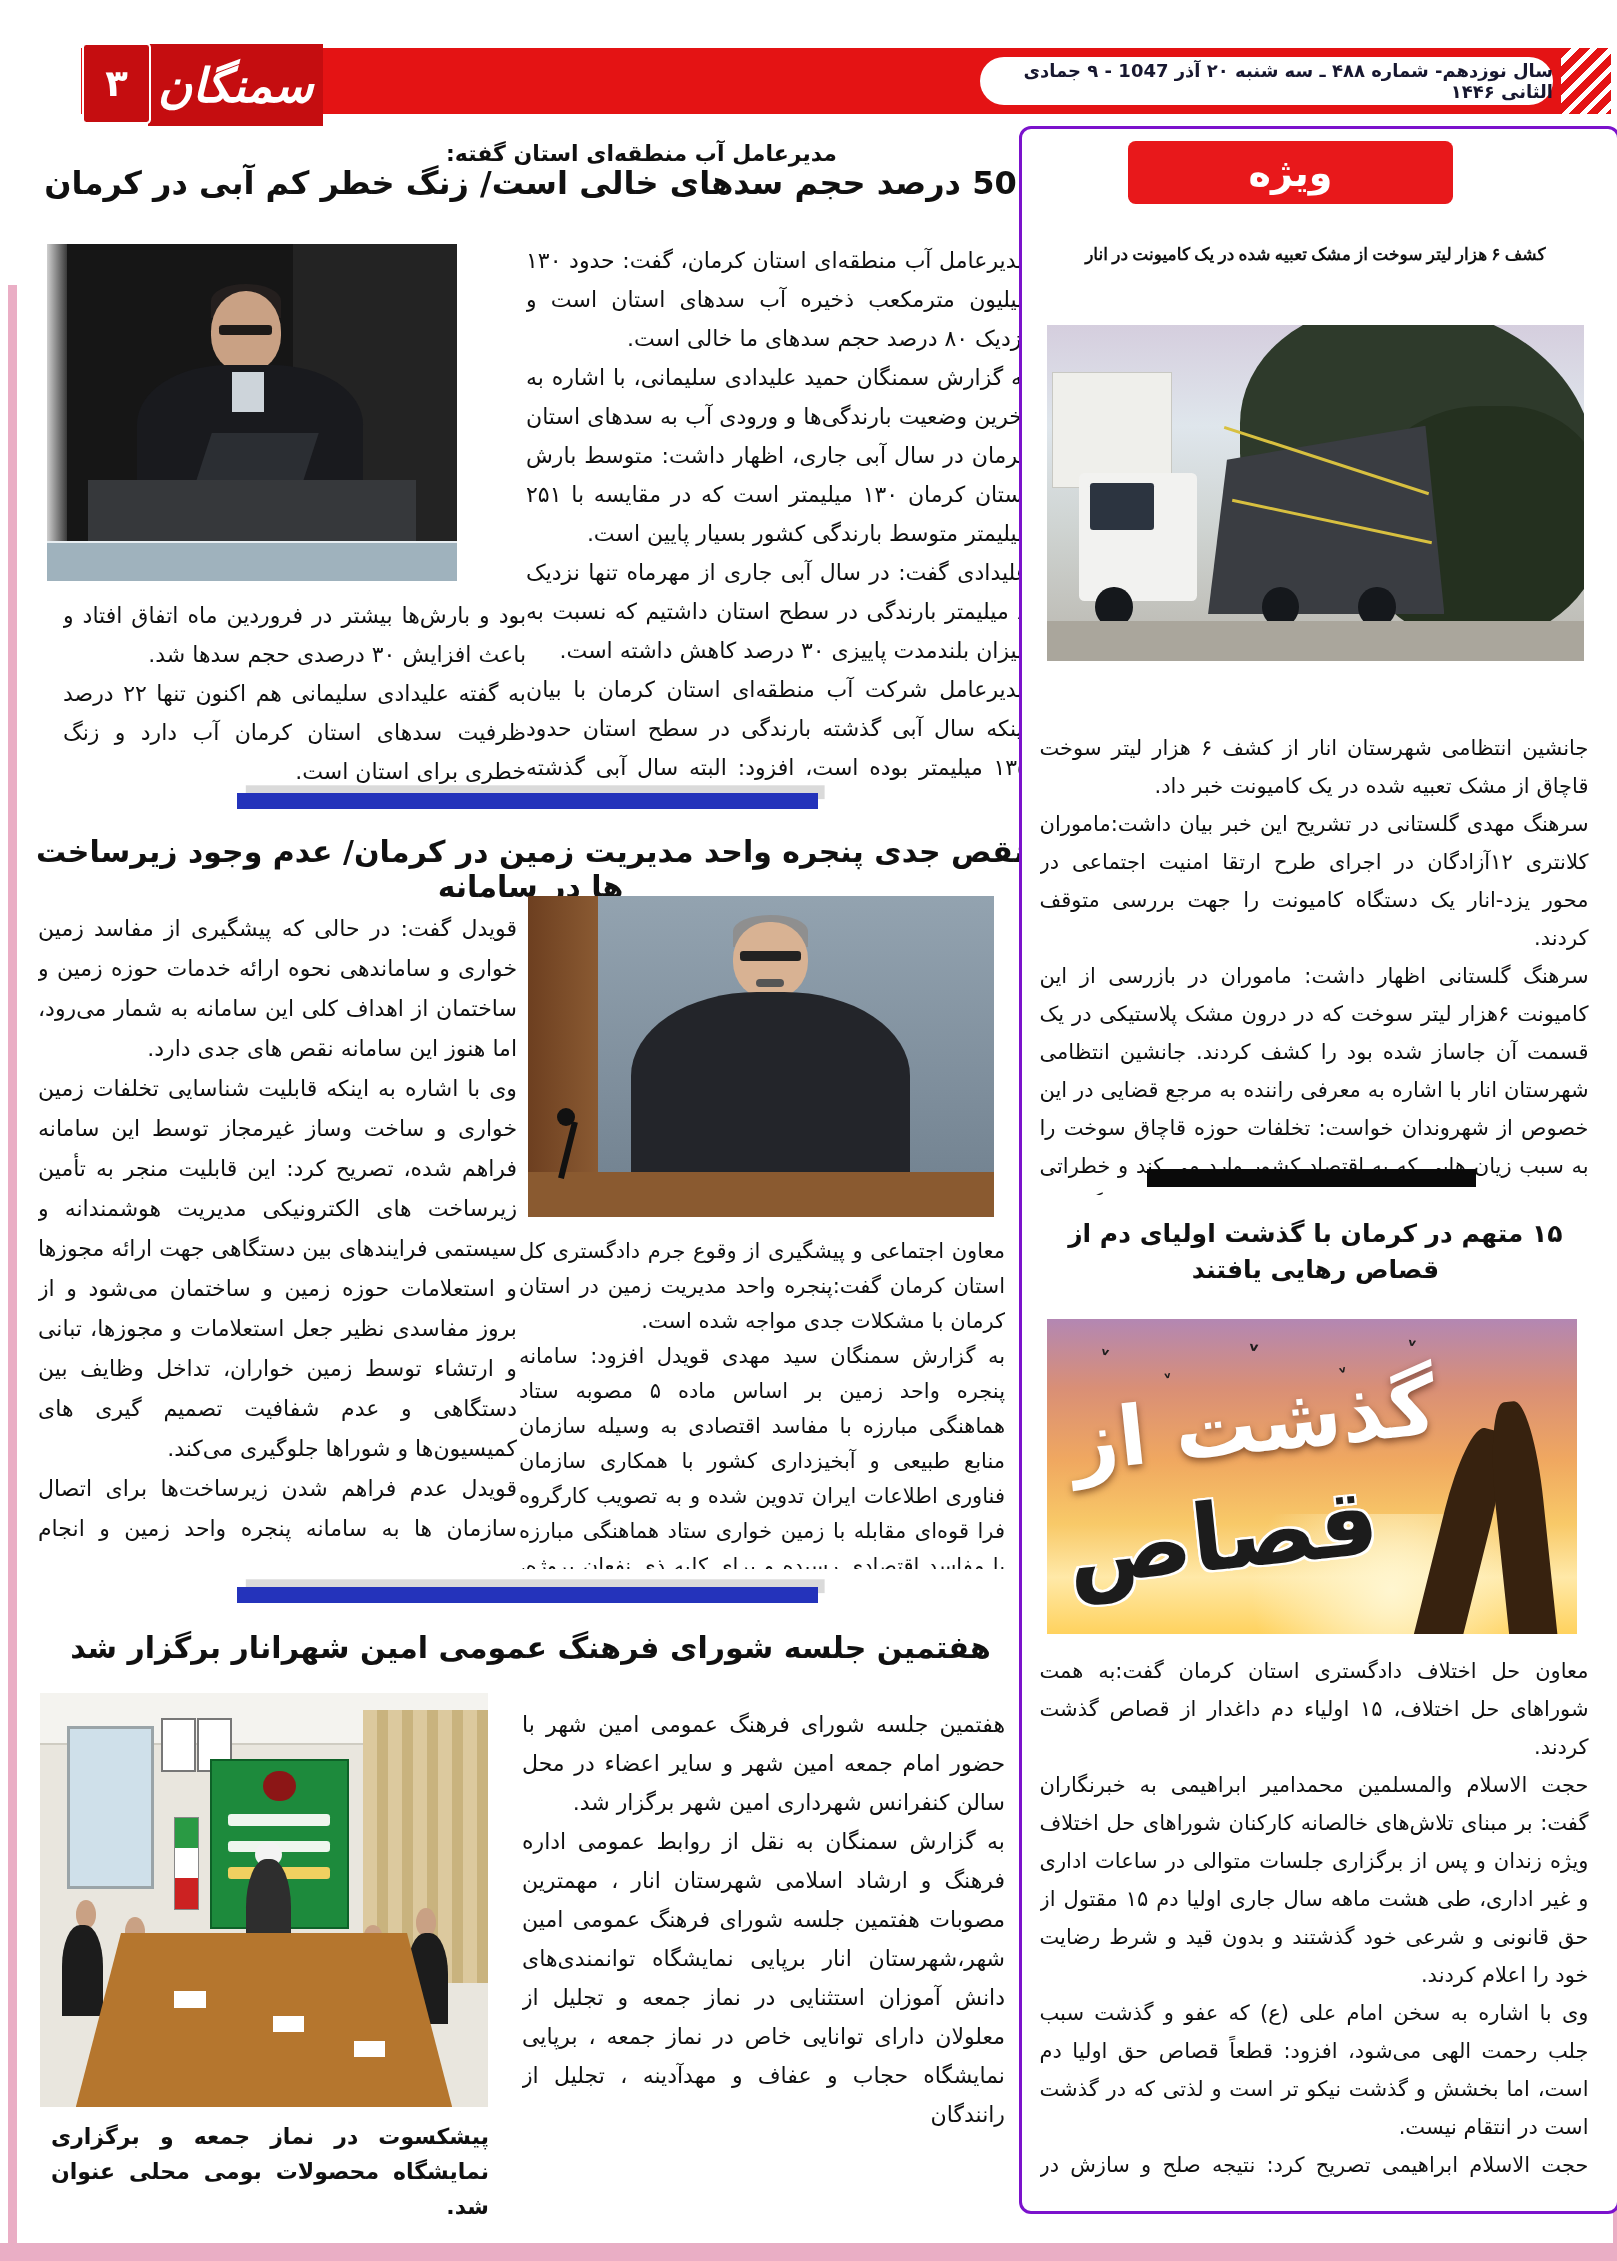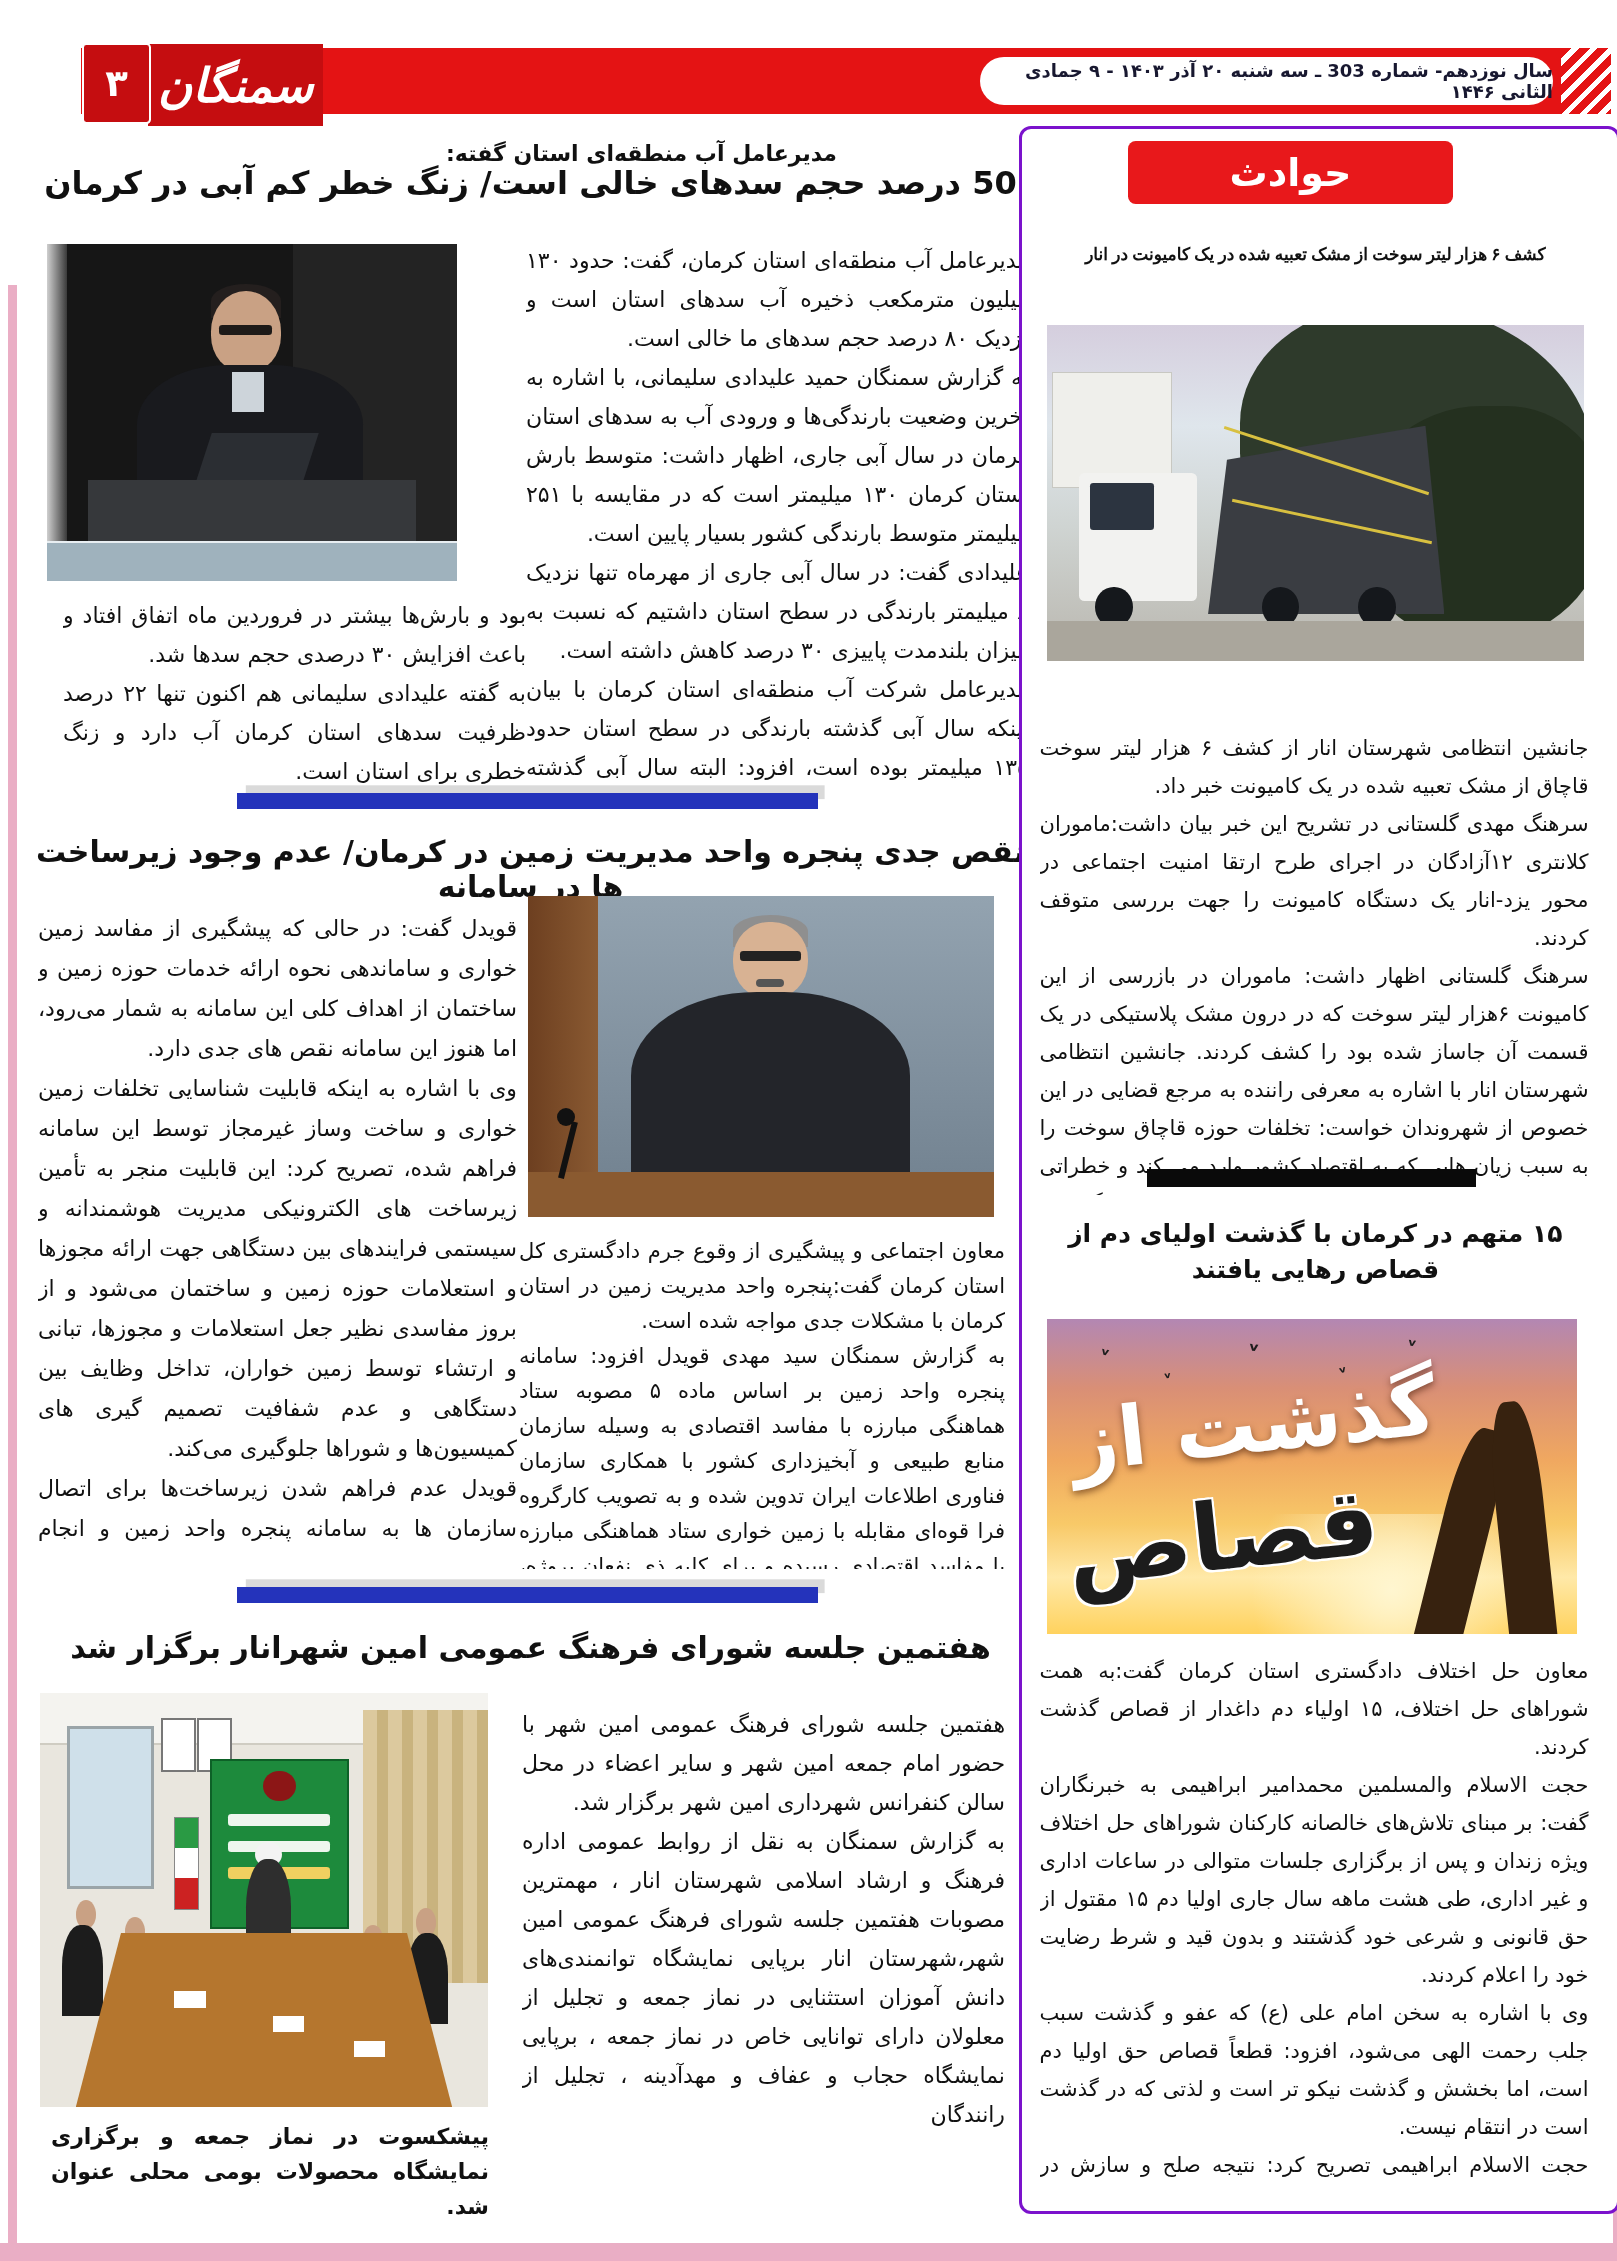--- a/index.html
+++ b/index.html
@@ -111,21 +111,21 @@
 
   <div class="abs edge-left"></div>
   <div class="abs edge-bottom"></div>
   <div class="abs edge-right"></div>
 
   <div class="abs red-bar"></div>
   <div class="abs stripes"></div>
   <div class="abs logo-patch"></div>
   <div class="abs pagenum-box">۳</div>
   <div class="abs logo-text">سمنگان</div>
-  <div class="abs date-pill">سال نوزدهم- شماره 303 ـ سه شنبه ۲۰ آذر ۱۴۰۳ - ۹ جمادی الثانی ۱۴۴۶</div>
+  <div class="abs date-pill">سال نوزدهم- شماره ۴۸۸ ـ سه شنبه ۲۰ آذر 1047 - ۹ جمادی الثانی ۱۴۴۶</div>
 
   <div class="abs kicker">مدیرعامل آب منطقه‌ای استان گفته:</div>
   <div class="abs headline-1">50 درصد حجم سدهای خالی است/ زنگ خطر کم آبی در کرمان</div>
 
   <div class="abs photo p1" style="left:48px;top:244px;width:410px;height:337px;">
     <div class="lightstrip"></div>
     <div class="bgpanel"></div>
     <div class="hair"></div>
     <div class="head"></div>
     <div class="glasses"></div>
@@ -201,21 +201,21 @@
     <div class="paper" style="left:70%;top:84%;"></div>
   </div>
 
   <div class="abs body-text" style="left:523px;top:1705px;width:483px;height:471px;">هفتمین جلسه شورای فرهنگ عمومی امین شهر با حضور امام جمعه امین شهر و سایر اعضاء در محل سالن کنفرانس شهرداری امین شهر برگزار شد.
 به گزارش سمنگان به نقل از روابط عمومی اداره فرهنگ و ارشاد اسلامی شهرستان انار ، مهمترین مصوبات هفتمین جلسه شورای فرهنگ عمومی امین شهر،شهرستان انار برپایی نمایشگاه توانمندی‌های دانش آموزان استثنایی در نماز جمعه و تجلیل از معلولان دارای توانایی خاص در نماز جمعه ، برپایی نمایشگاه حجاب و عفاف و مهدآدینه ، تجلیل از رانندگان</div>
 
   <div class="abs caption" style="left:52px;top:2119px;width:438px;height:82px;">پیشکسوت در نماز جمعه و برگزاری نمایشگاه محصولات بومی محلی عنوان شد.</div>
 
   <div class="abs events-box">
 
-    <div class="abs events-label">حوادث</div>
+    <div class="abs events-label">ویژه</div>
 
     <div class="abs headline-c" style="left:16.4px;top:108px;width:554px;height:110px;font-size:17px;line-height:36px;font-family:Liberation Serif, serif;">کشف ۶ هزار لیتر سوخت از مشک تعبیه شده در یک کامیونت در انار</div>
 
     <div class="abs photo p4" style="left:25px;top:196px;width:537px;height:336px;">
       <div class="bldg"></div>
       <div class="tree"></div>
       <div class="tree2"></div>
       <div class="cargo"></div>
       <div class="rope"></div>
       <div class="rope2"></div>

